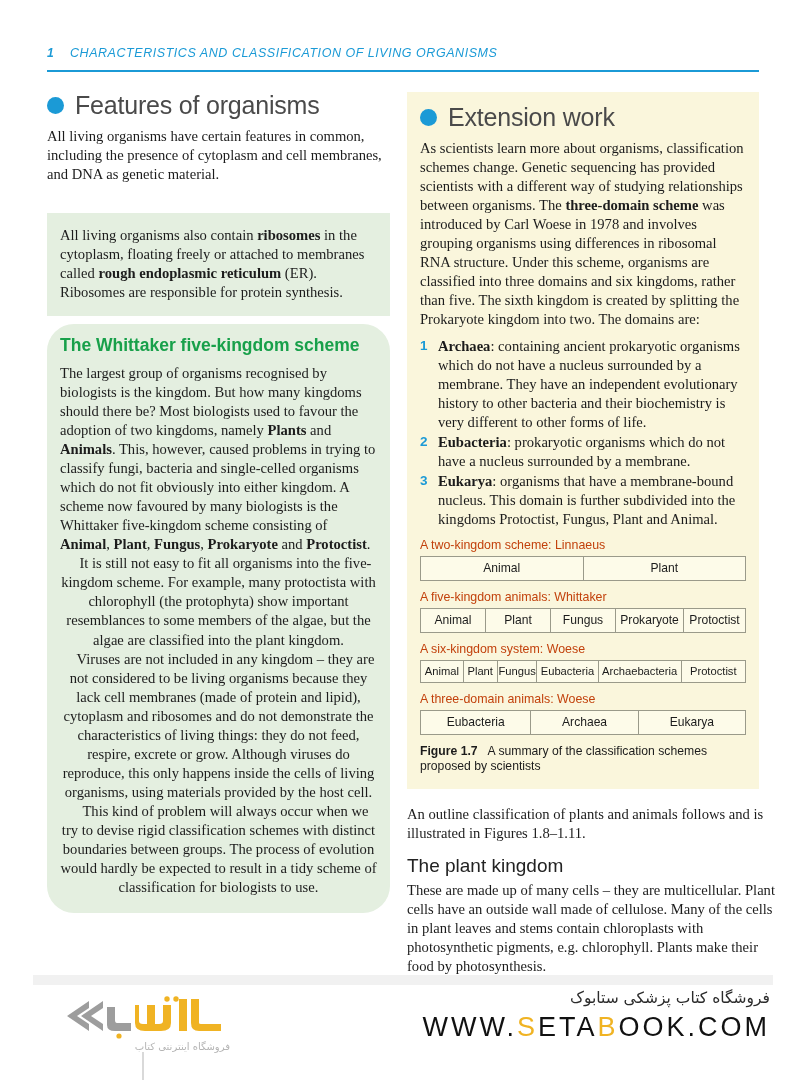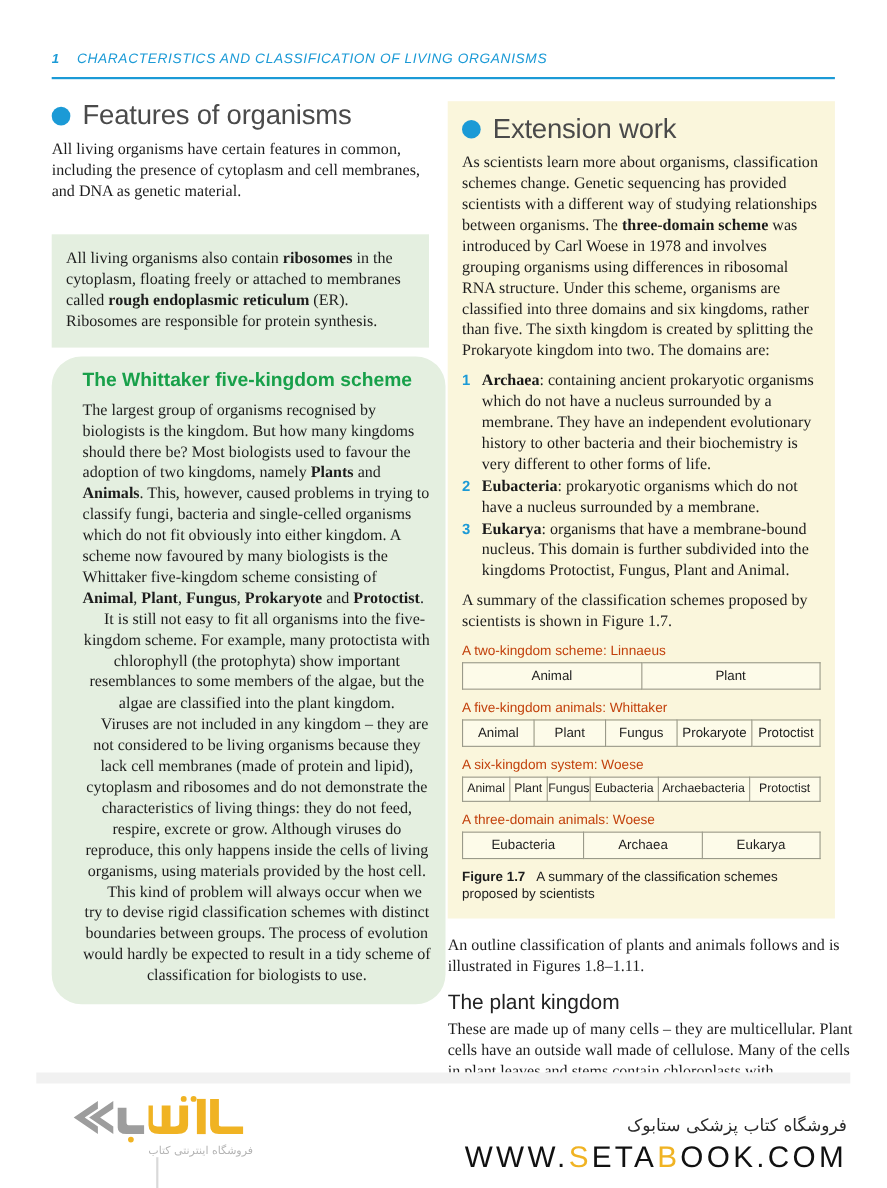--- a/index.html
+++ b/index.html
@@ -129,21 +129,21 @@
   .greenbox {
     background: #e4efe0;
     padding: 13px 13px 14px 13px;
     margin-top: 29px;
     width: 317px;
   }
   .greenbox p.body { margin: 0; }
 
   .greenbox2 {
     background: #e4efe0;
-    padding: 11px 13px 16px 28px;
+    padding: 11px 13px 16px 13px;
     width: 317px;
     margin-top: 8px;
     border-radius: 27px;
   }
 
   
   .yellowbox {
     background: #faf6dc;
     padding: 12px 13px 14px 13px;
     width: 326px;
@@ -249,21 +249,20 @@
     background: #d9d9d9;
   }
   .chev {
     display: block;
   }
   .site-wrap {
     position: absolute;
     right: 36px;
     top: 14px;
     text-align: right;
-    margin-top: 25px;
   }
   .site-fa {
     font-family: "DejaVu Sans", sans-serif;
     font-size: 15.5px;
     color: #2b2b2b;
     direction: rtl;
     margin-bottom: 5px;
   }
   .site-url {
     font-family: "Liberation Sans", sans-serif;
@@ -326,21 +325,20 @@
           <span class="num">1</span><b>Archaea</b><span>: containing ancient prokaryotic organisms which do not have a nucleus surrounded by a membrane. They have an independent evolutionary history to other bacteria and their biochemistry is very different to other forms of life.</span>
         </li>
         <li>
           <span class="num">2</span><b>Eubacteria</b><span>: prokaryotic organisms which do not have a nucleus surrounded by a membrane.</span>
         </li>
         <li>
           <span class="num">3</span><b>Eukarya</b><span>: organisms that have a membrane-bound nucleus. This domain is further subdivided into the kingdoms Protoctist, Fungus, Plant and Animal.</span>
         </li>
       </ol>
 
-      <p class="body noindent">A summary of the classification schemes proposed by scientists is shown in Figure 1.7.</p>
 
       <div class="tablabel">A two-kingdom scheme: Linnaeus</div>
       <table class="scheme">
         <tbody>
             <tr>
           <td style="width:50%">Animal</td>
           <td style="width:50%">Plant</td>
         </tr>
       </tbody>
         </table>

